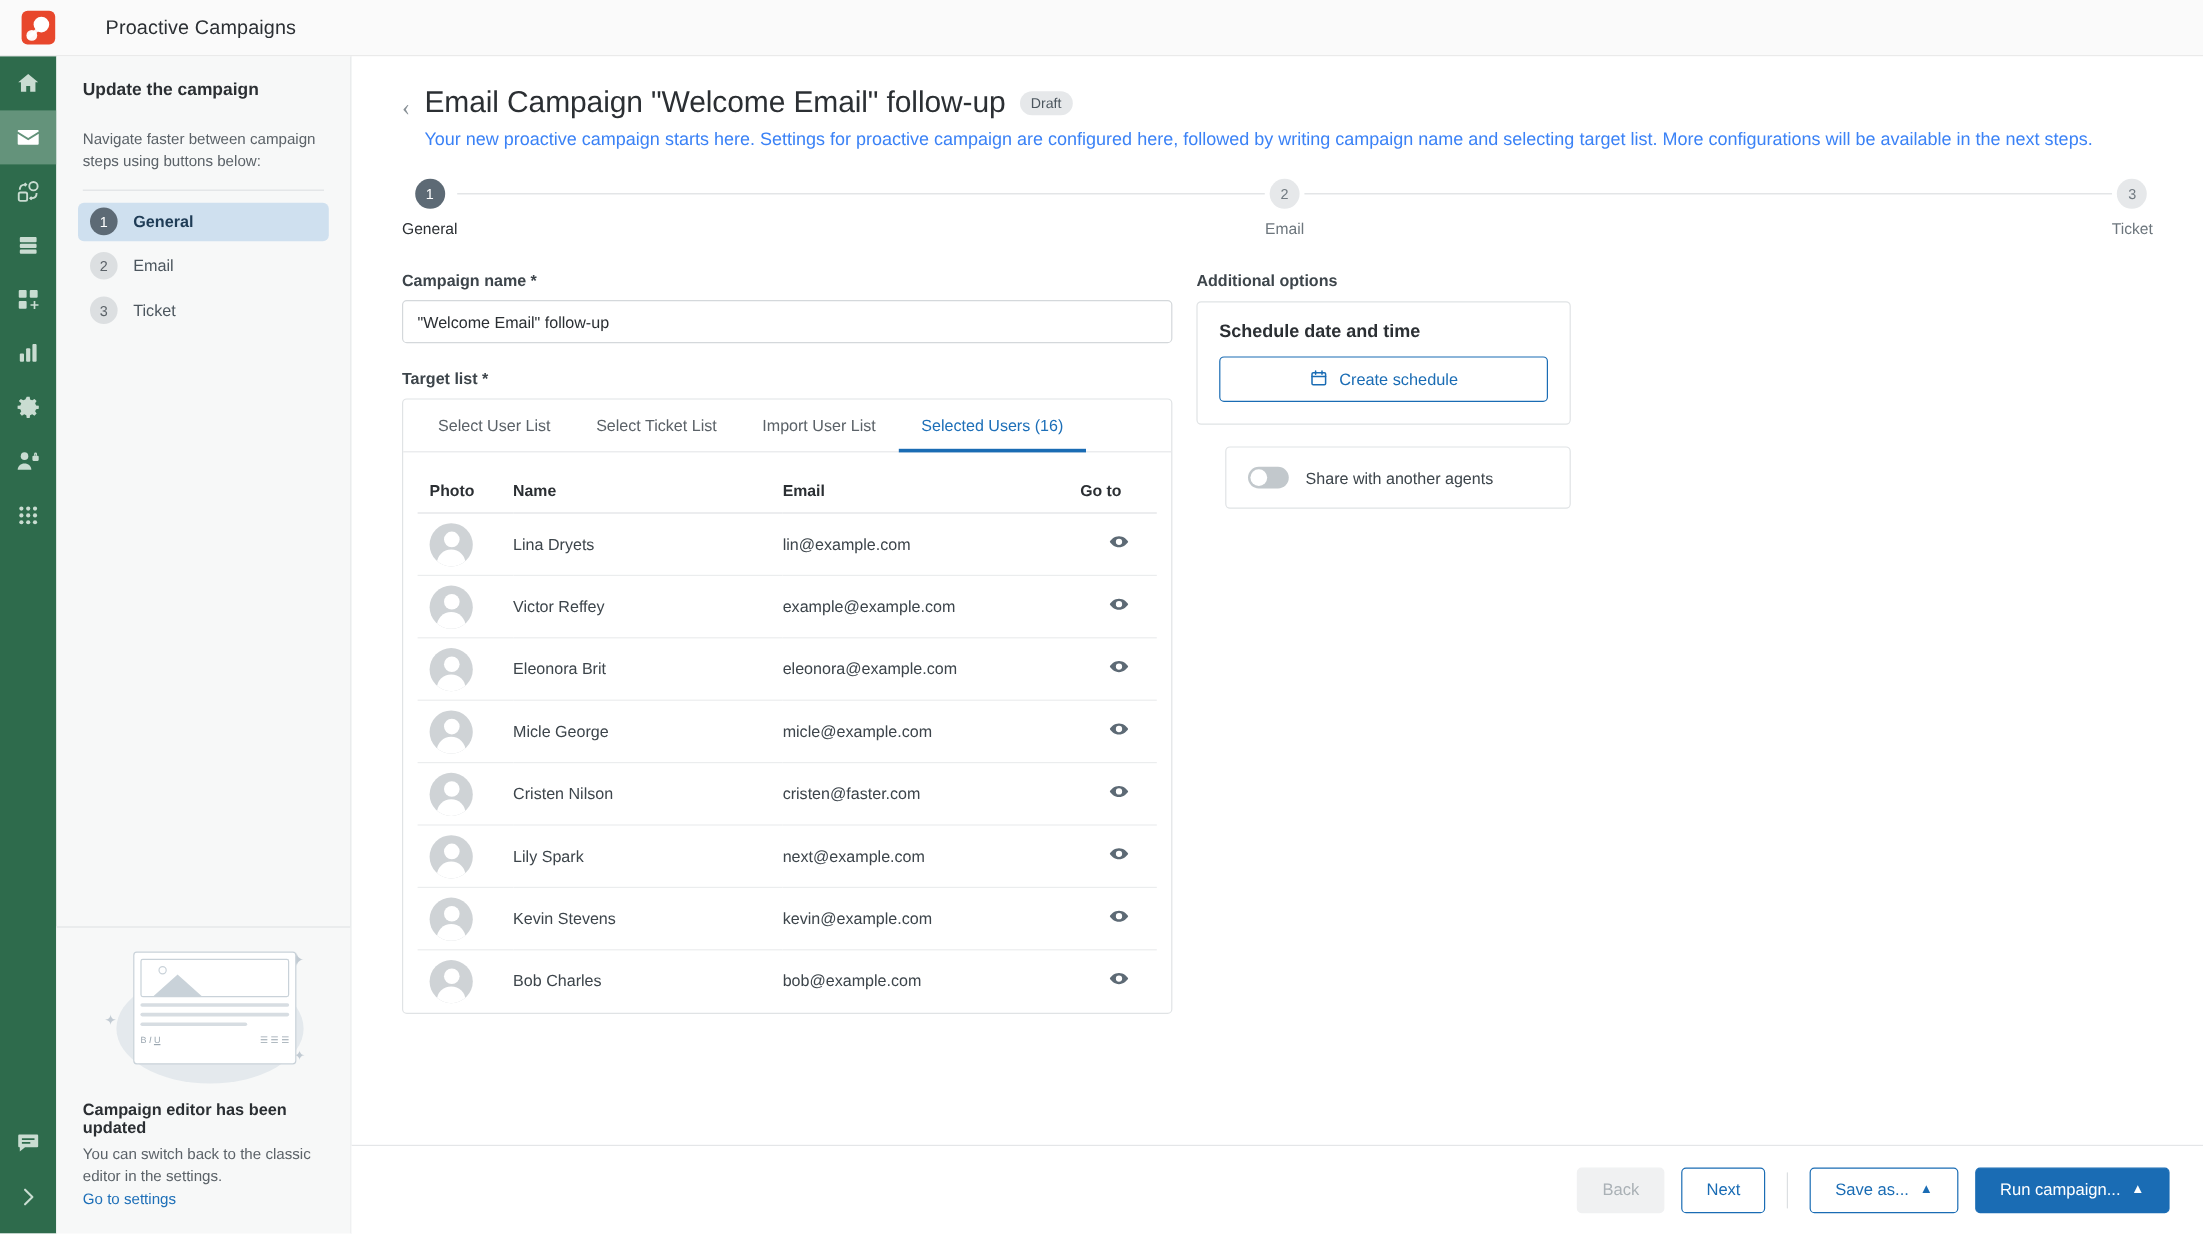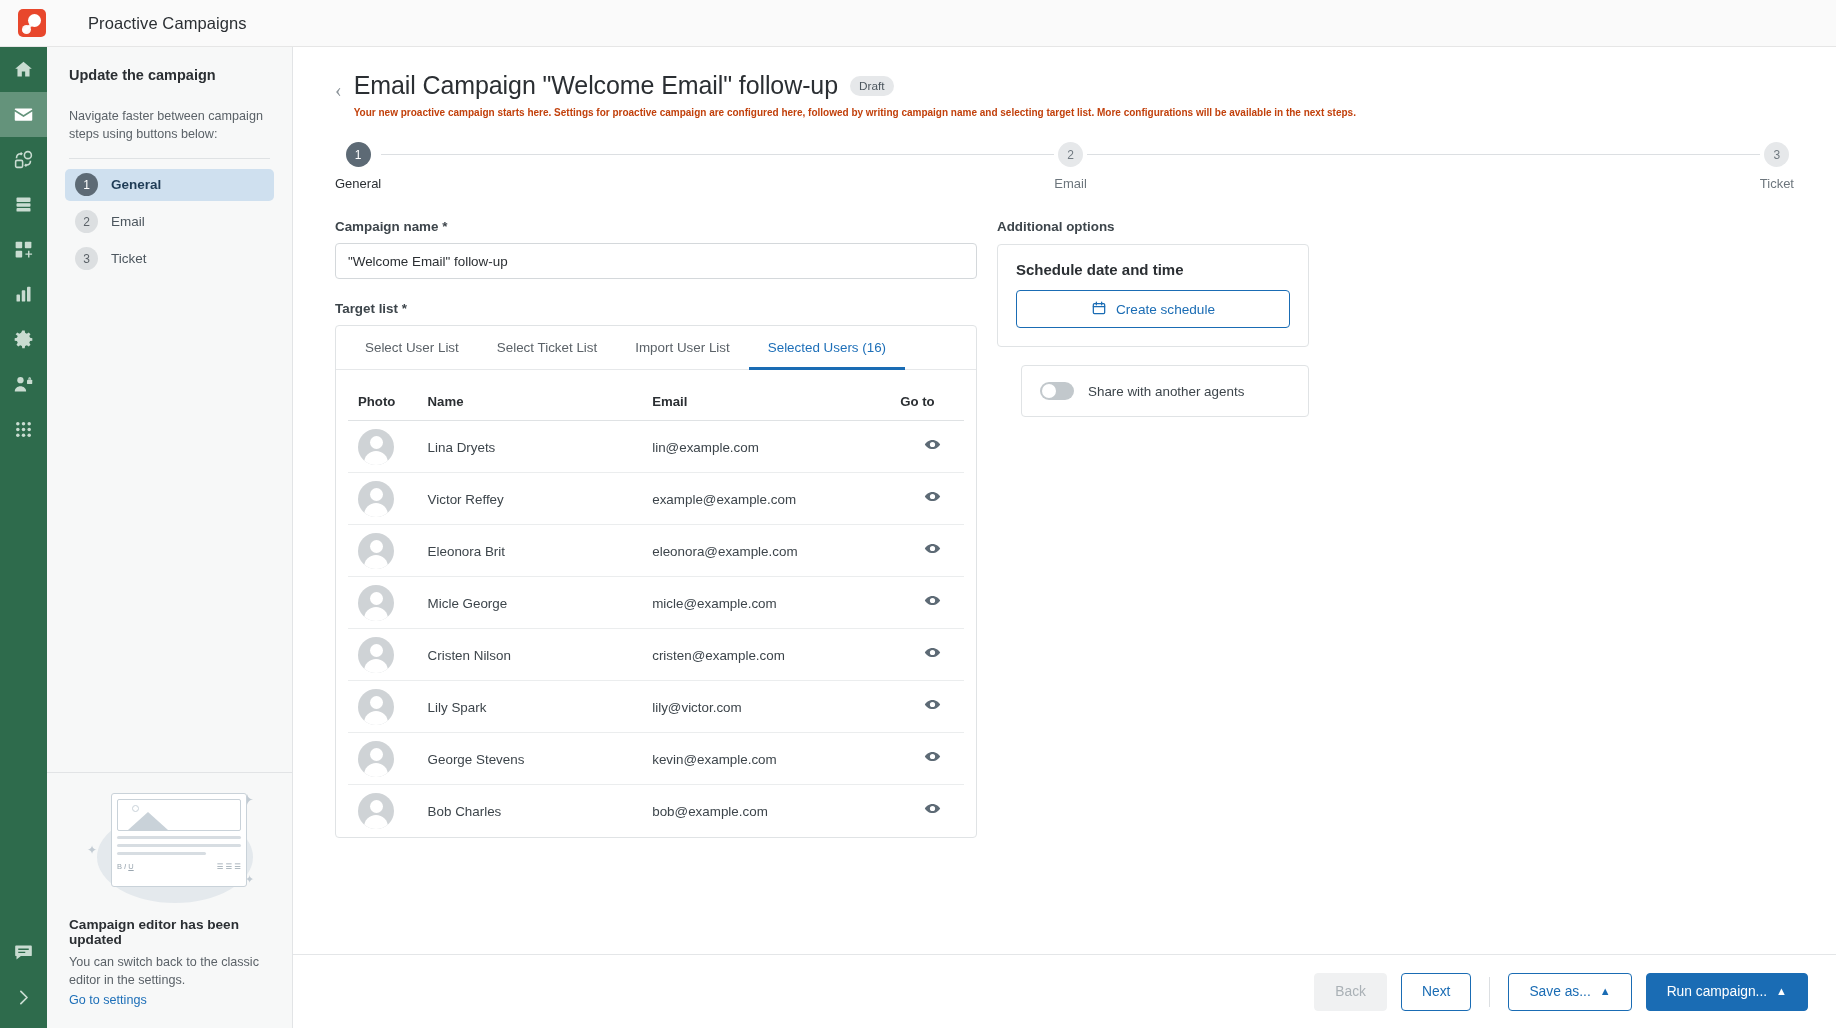--- a/index.html
+++ b/index.html
@@ -130,21 +130,21 @@
   .back-chev {
     font-size: 20px; color:#8a9298; line-height:1; margin-top:9px; cursor:pointer;
     font-family:"Liberation Serif", serif;
   }
   .title-row { display:flex; align-items:center; gap:12px; }
   .page-title { font-size: 25px; color:#2b2f33; font-weight:400; letter-spacing:-0.1px; }
   .badge-draft {
     background:#e6e8ea; color:#4c565e; font-size:11.8px;
     padding: 3px 9px; border-radius: 10px;
   }
-  .page-desc { font-size:10px; color:#c2410c; margin-top:6px; line-height:1.4;font-weight:bold; }
+  .page-desc { font-size:15px; color:#3b82f6; margin-top:6px; line-height:1.4; }
 
   
   .stepper { margin: 22px 0 0 0; padding: 0 42px; display:flex; align-items:flex-start; }
   .stp { display:flex; flex-direction:column; align-items:center; width: 0; flex:none; }
   .stp-circle {
     width: 25px; height:25px; border-radius:50%;
     display:flex;align-items:center;justify-content:center;
     font-size:12px; background:#e6e8ea; color:#717a81;
   }
   .stp-circle.active { background:#5d6a75; color:#fff; }
@@ -521,52 +521,52 @@
                             </span></td>
                         </tr>
                         <tr>
                           <td class="td-photo">
                             <div class="avatar">
                               <span class="head"></span>
                               <span class="shoulders"></span>
                             </div>
                           </td>
                           <td class="td-name"><span class="cell-text">Cristen Nilson</span></td>
-                          <td class="td-email"><span class="cell-text">cristen@example.com</span></td>
+                          <td class="td-email"><span class="cell-text">cristen@faster.com</span></td>
                           <td class="td-goto"><span class="eye-btn">
                               <svg viewBox="0 0 24 24" fill="currentColor">
                                 <path d="M12 5.5C6.8 5.5 2.7 9.2 1.2 12c1.5 2.8 5.6 6.5 10.8 6.5S21.3 14.8 22.8 12C21.3 9.2 17.2 5.5 12 5.5zm0 10.2A3.7 3.7 0 1 1 12 8.3a3.7 3.7 0 0 1 0 7.4z"></path>
                                 <circle cx="12" cy="12" r="1.9" fill="#ffffff"></circle>
                               </svg>
                             </span></td>
                         </tr>
                         <tr>
                           <td class="td-photo">
                             <div class="avatar">
                               <span class="head"></span>
                               <span class="shoulders"></span>
                             </div>
                           </td>
                           <td class="td-name"><span class="cell-text">Lily Spark</span></td>
-                          <td class="td-email"><span class="cell-text">lily@victor.com</span></td>
-                          <td class="td-goto"><span class="eye-btn">
-                              <svg viewBox="0 0 24 24" fill="currentColor">
-                                <path d="M12 5.5C6.8 5.5 2.7 9.2 1.2 12c1.5 2.8 5.6 6.5 10.8 6.5S21.3 14.8 22.8 12C21.3 9.2 17.2 5.5 12 5.5zm0 10.2A3.7 3.7 0 1 1 12 8.3a3.7 3.7 0 0 1 0 7.4z"></path>
-                                <circle cx="12" cy="12" r="1.9" fill="#ffffff"></circle>
-                              </svg>
-                            </span></td>
-                        </tr>
-                        <tr>
-                          <td class="td-photo">
-                            <div class="avatar">
-                              <span class="head"></span>
-                              <span class="shoulders"></span>
-                            </div>
-                          </td>
-                          <td class="td-name"><span class="cell-text">George Stevens</span></td>
+                          <td class="td-email"><span class="cell-text">next@example.com</span></td>
+                          <td class="td-goto"><span class="eye-btn">
+                              <svg viewBox="0 0 24 24" fill="currentColor">
+                                <path d="M12 5.5C6.8 5.5 2.7 9.2 1.2 12c1.5 2.8 5.6 6.5 10.8 6.5S21.3 14.8 22.8 12C21.3 9.2 17.2 5.5 12 5.5zm0 10.2A3.7 3.7 0 1 1 12 8.3a3.7 3.7 0 0 1 0 7.4z"></path>
+                                <circle cx="12" cy="12" r="1.9" fill="#ffffff"></circle>
+                              </svg>
+                            </span></td>
+                        </tr>
+                        <tr>
+                          <td class="td-photo">
+                            <div class="avatar">
+                              <span class="head"></span>
+                              <span class="shoulders"></span>
+                            </div>
+                          </td>
+                          <td class="td-name"><span class="cell-text">Kevin Stevens</span></td>
                           <td class="td-email"><span class="cell-text">kevin@example.com</span></td>
                           <td class="td-goto"><span class="eye-btn">
                               <svg viewBox="0 0 24 24" fill="currentColor">
                                 <path d="M12 5.5C6.8 5.5 2.7 9.2 1.2 12c1.5 2.8 5.6 6.5 10.8 6.5S21.3 14.8 22.8 12C21.3 9.2 17.2 5.5 12 5.5zm0 10.2A3.7 3.7 0 1 1 12 8.3a3.7 3.7 0 0 1 0 7.4z"></path>
                                 <circle cx="12" cy="12" r="1.9" fill="#ffffff"></circle>
                               </svg>
                             </span></td>
                         </tr>
                         <tr>
                           <td class="td-photo">

